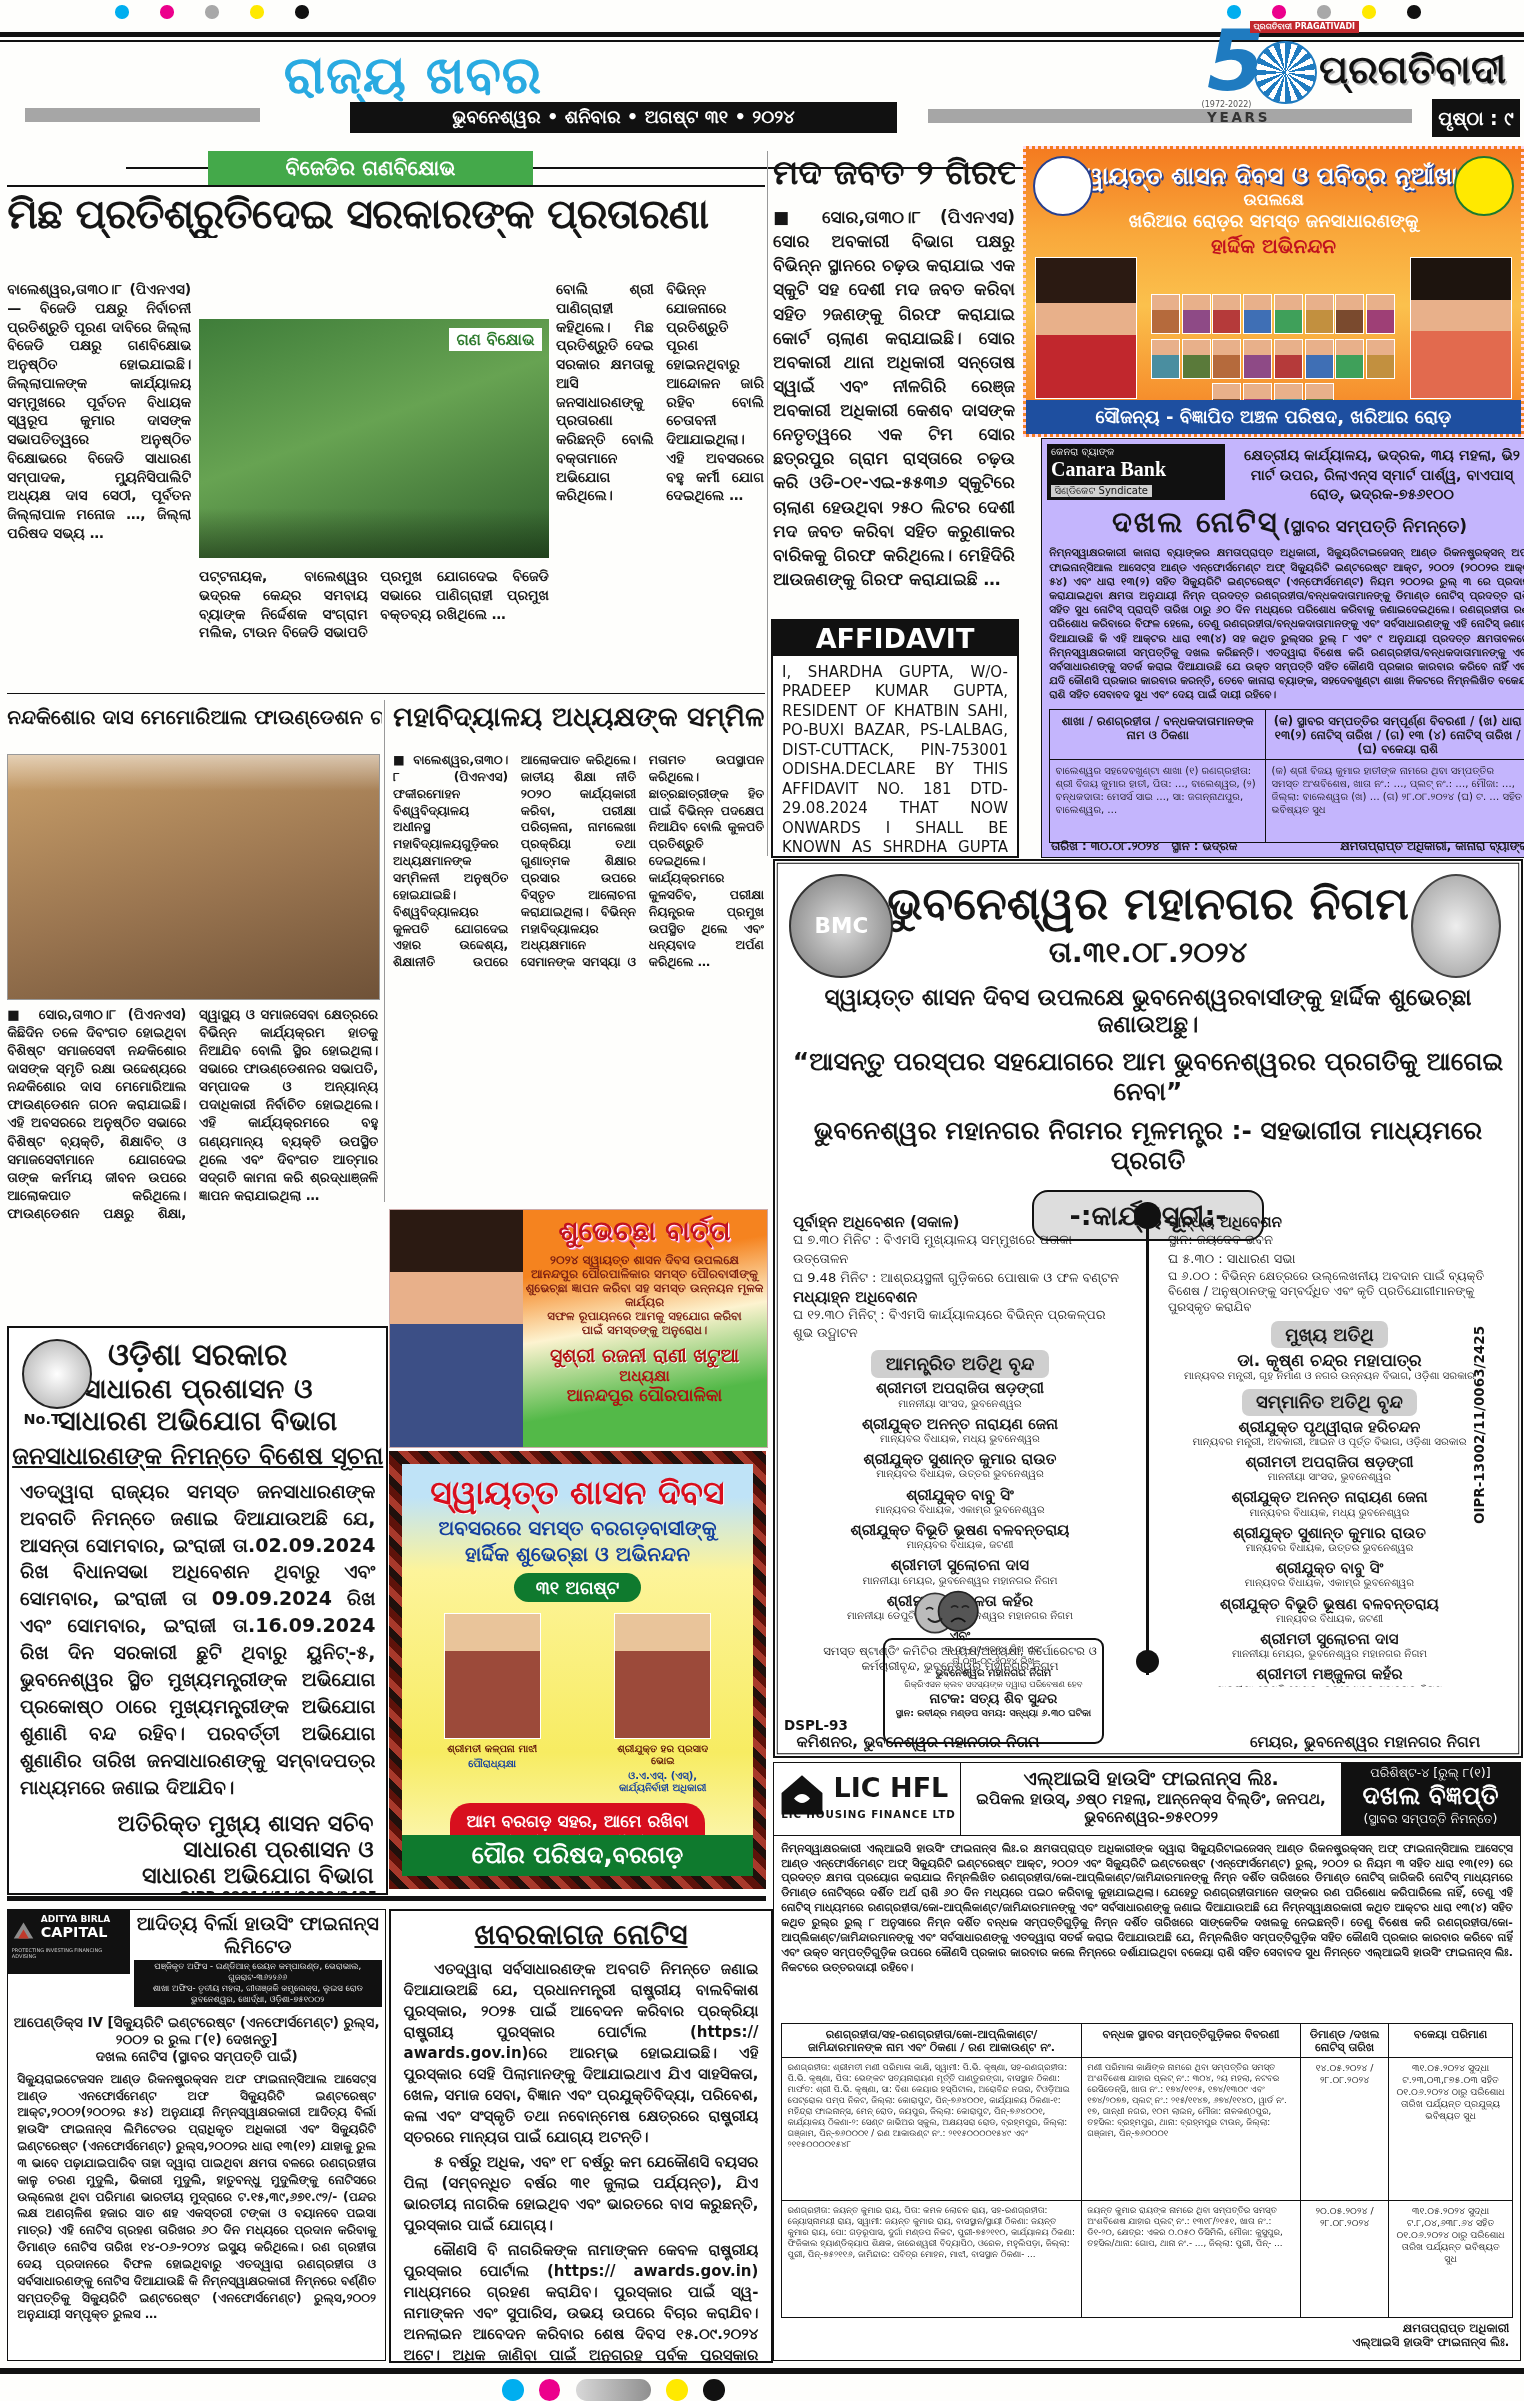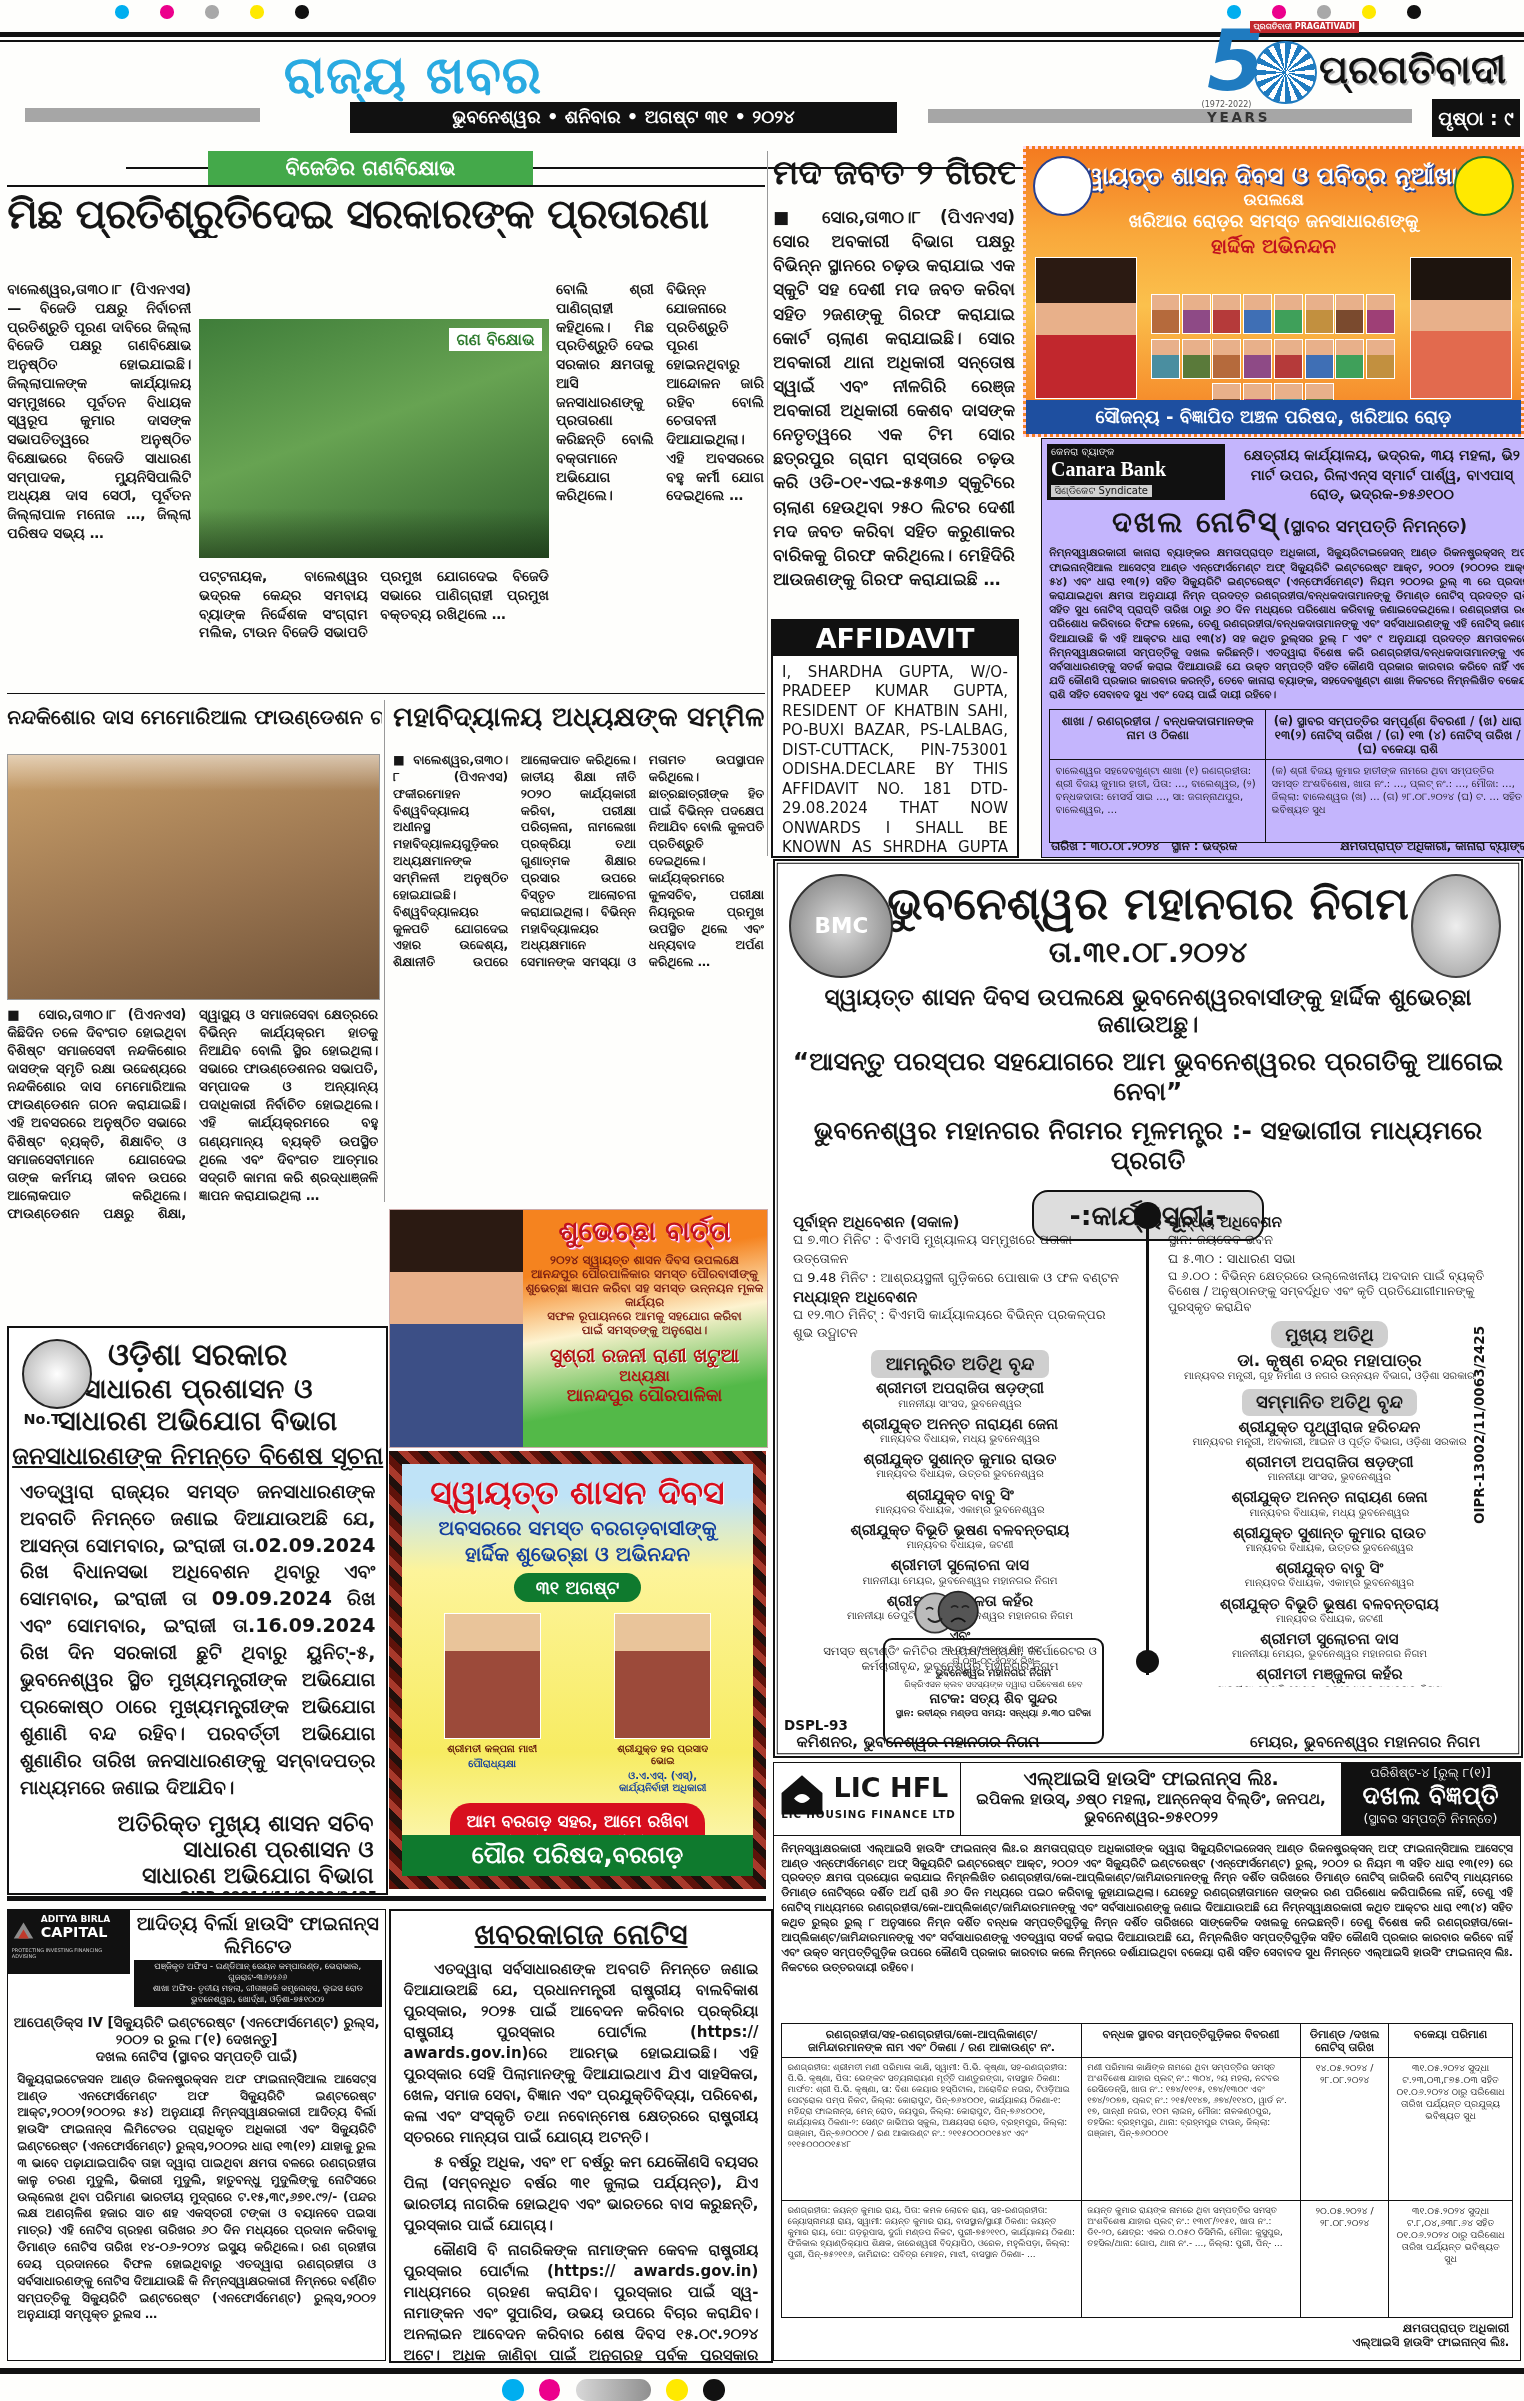--- a/index.html
+++ b/index.html
@@ -222,21 +222,21 @@
       <path d="M20 34 q8 8 16 0" stroke="#222" fill="none" stroke-width="2"></path>
       <path d="M46 38 q8 -8 16 0" stroke="#111" fill="none" stroke-width="2"></path>
     </svg>
     <div class="abs b" style="left:9px;bottom:23px;font-size:13.5px;">DSPL-93</div>
 
     <div class="abs" style="left:393px;top:352px;width:323px;height:474px;overflow:hidden;">
       <div class="sessionhead">ସାନ୍ଧ୍ୟ ଅଧିବେଶନ</div>
       <div class="tinyline">ସ୍ଥାନ: ଜୟଦେବ ଭବନ</div>
       <div class="tinyline">ଘ ୫.୩୦ : ସାଧାରଣ ସଭା</div>
       <div style="font-size:12px;line-height:1.3;">ଘ ୬.୦୦ : ବିଭିନ୍ନ କ୍ଷେତ୍ରରେ ଉଲ୍ଲେଖନୀୟ ଅବଦାନ ପାଇଁ ବ୍ୟକ୍ତି ବିଶେଷ / ଅନୁଷ୍ଠାନଙ୍କୁ ସମ୍ବର୍ଦ୍ଧିତ ଏବଂ କୃତି ପ୍ରତିଯୋଗୀମାନଙ୍କୁ ପୁରସ୍କୃତ କରାଯିବ</div>
-      <div class="ct" style="margin:5.4px 0 1.8px 0;"><span class="badge" style="font-size:18px;border-radius:10px;">ମୁଖ୍ୟ ଅତିଥି</span></div>
+      <div class="ct" style="margin:5.4px 0 1.8px 0;"><span class="badge" style="font-size:18px;">ମୁଖ୍ୟ ଅତିଥି</span></div>
       <div class="guest">
         <div class="g-name" style="font-size:17px;">ଡା. କୃଷ୍ଣ ଚନ୍ଦ୍ର ମହାପାତ୍ର</div>
         <div class="g-sub">ମାନ୍ୟବର ମନ୍ତ୍ରୀ, ଗୃହ ନିର୍ମାଣ ଓ ନଗର ଉନ୍ନୟନ ବିଭାଗ, ଓଡ଼ିଶା ସରକାର</div>
       </div>
       <div class="ct" style="margin:3.6px 0 1.8px 0;"><span class="badge" style="font-size:18px;">ସମ୍ମାନିତ ଅତିଥି ବୃନ୍ଦ</span></div>
       <div>
           <div class="guest">
             <div class="g-name">ଶ୍ରୀଯୁକ୍ତ ପୃଥ୍ୱୀରାଜ ହରିଚନ୍ଦନ</div>
             <div class="g-sub">ମାନ୍ୟବର ମନ୍ତ୍ରୀ, ଅବକାରୀ, ଆଇନ ଓ ପୂର୍ତ୍ତ ବିଭାଗ, ଓଡ଼ିଶା ସରକାର</div>
           </div>

